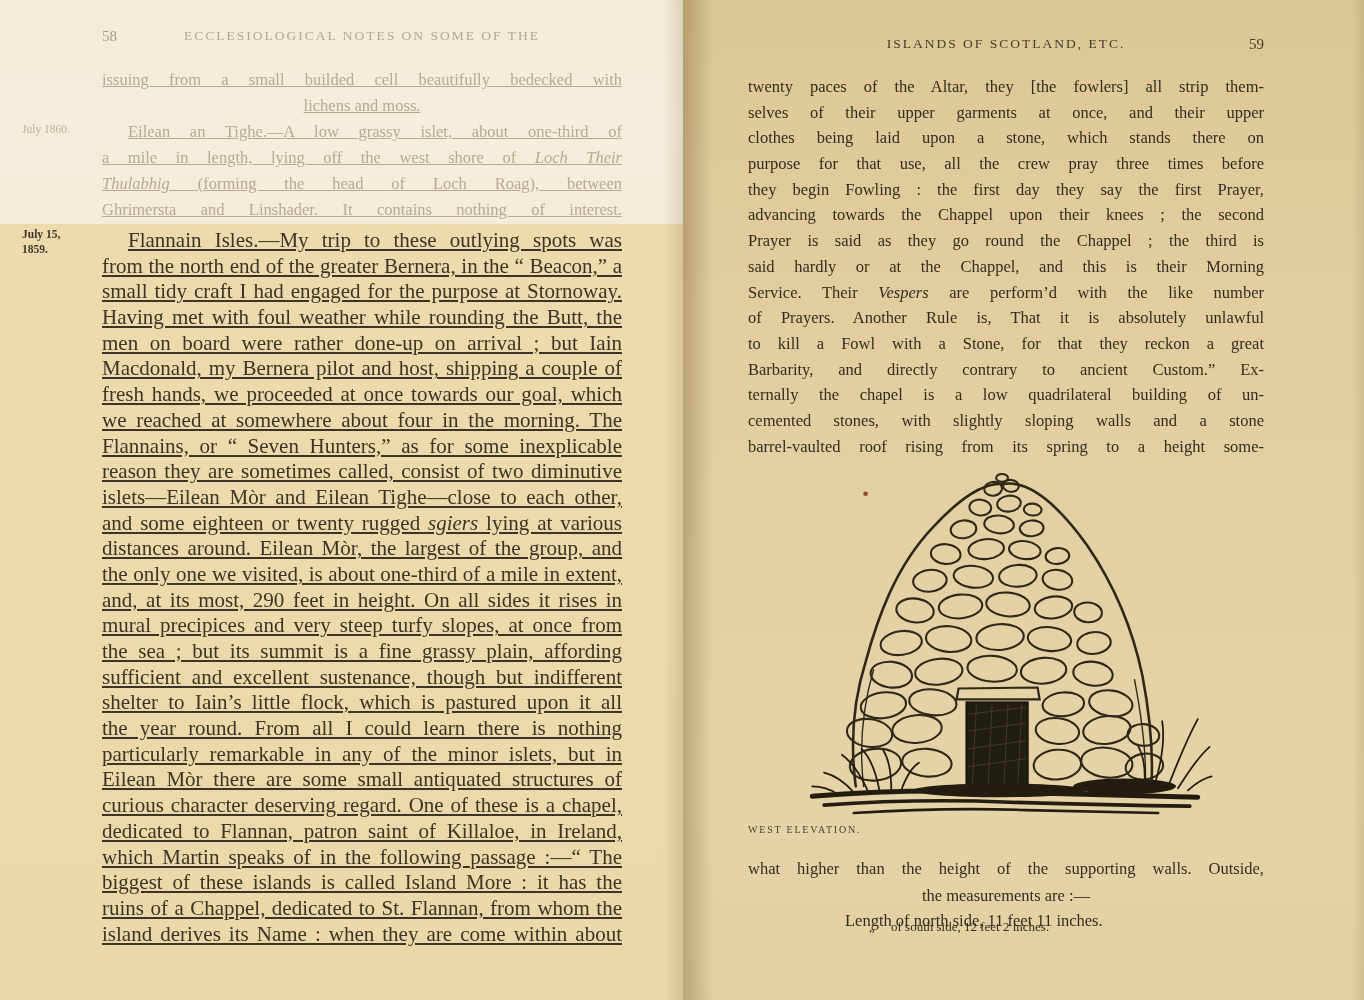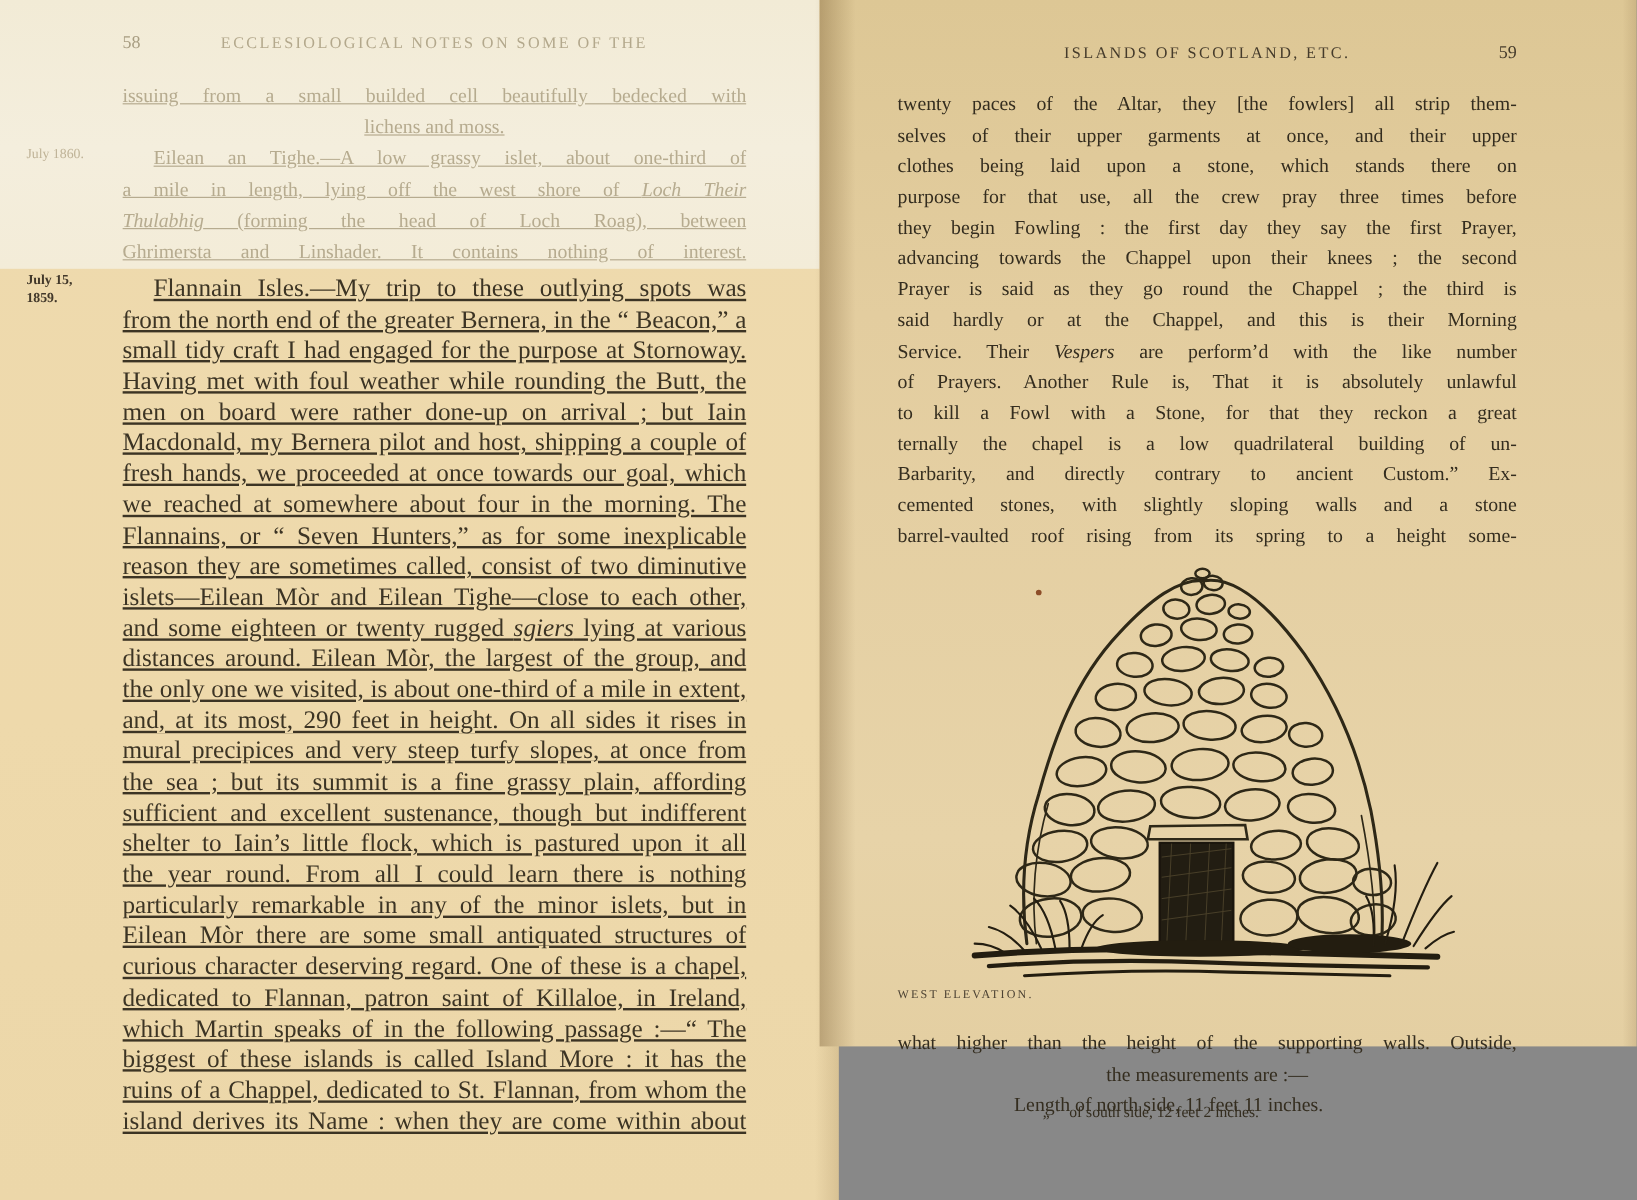--- a/index.html
+++ b/index.html
@@ -5,32 +5,31 @@
   html,body{margin:0;padding:0;background:#888;}
   .spread{
     position:relative;width:1364px;height:1000px;overflow:hidden;
     font-family:"Liberation Serif","DejaVu Serif",serif;
     -webkit-font-smoothing:antialiased;
   }
   
   .page-left{
     position:absolute;left:0;top:0;width:683px;height:1000px;
     background:linear-gradient(180deg,#eedaae 0%,#eed9ab 60%,#ecd7a9 100%);
-    padding-left:16px;
   }
   .page-left .band-top{
     position:absolute;left:0;top:0;width:683px;height:224px;
     background:linear-gradient(180deg,#f2ebd6 0%,#f4eedd 55%,#f3ecd8 100%);
   }
   .page-left .gutter-shade-l{
     position:absolute;right:0;top:0;width:20px;height:100%;
     background:linear-gradient(to right,rgba(120,90,40,0),rgba(110,80,35,.16));
   }
   .page-right{
-    position:absolute;left:683px;top:0;width:681px;height:872px;
+    position:absolute;left:683px;top:0;width:681px;height:1000px;
     background:linear-gradient(180deg,#ddc795 0%,#e3cd9f 30%,#e7d3a8 80%,#e4cfa2 100%);
   }
   .page-right .gutter-shade-r{
     position:absolute;left:0;top:0;width:30px;height:100%;
     background:linear-gradient(to right,rgba(90,60,20,.30),rgba(90,60,20,0));
   }
   .page-right .edge-shade-r{
     position:absolute;right:0;top:0;width:12px;height:100%;
     background:linear-gradient(to left,rgba(100,70,30,.14),rgba(100,70,30,0));
   }
@@ -141,22 +140,22 @@
         <div class="tline"><span>selves of their upper garments at once, and their upper</span></div>
         <div class="tline"><span>clothes being laid upon a stone, which stands there on</span></div>
         <div class="tline"><span>purpose for that use, all the crew pray three times before</span></div>
         <div class="tline"><span>they begin Fowling : the first day they say the first Prayer,</span></div>
         <div class="tline"><span>advancing towards the Chappel upon their knees ; the second</span></div>
         <div class="tline"><span>Prayer is said as they go round the Chappel ; the third is</span></div>
         <div class="tline"><span>said hardly or at the Chappel, and this is their Morning</span></div>
         <div class="tline"><span>Service.  Their </span><i>Vespers</i><span> are perform’d with the like number</span></div>
         <div class="tline"><span>of Prayers.  Another Rule is, That it is absolutely unlawful</span></div>
         <div class="tline"><span>to kill a Fowl with a Stone, for that they reckon a great</span></div>
+        <div class="tline"><span>Barbarity, and directly contrary to ancient Custom.”  Ex-</span></div>
         <div class="tline"><span>ternally the chapel is a low quadrilateral building of un-</span></div>
-        <div class="tline"><span>Barbarity, and directly contrary to ancient Custom.”  Ex-</span></div>
         <div class="tline"><span>cemented stones, with slightly sloping walls and a stone</span></div>
         <div class="tline"><span>barrel-vaulted roof rising from its spring to a height some-</span></div>
       </div>
 
     <div class="figure" style="left:65px;top:472px;width:516px;height:346px;">
       <svg viewBox="0 0 420 350" width="428" height="346">
         <g stroke="#2e2817" fill="none" stroke-linecap="round">
 
           <path d="M 58,318 C 52,272 56,230 68,192 C 80,148 98,96 136,56 C 162,28 186,10 208,12 C 236,8 266,38 292,74 C 318,112 338,158 348,206 C 356,248 359,286 357,318" stroke-width="2.6"></path>
           <path d="M 66,318 C 61,276 65,238 76,200" stroke-width="1.4"></path>

